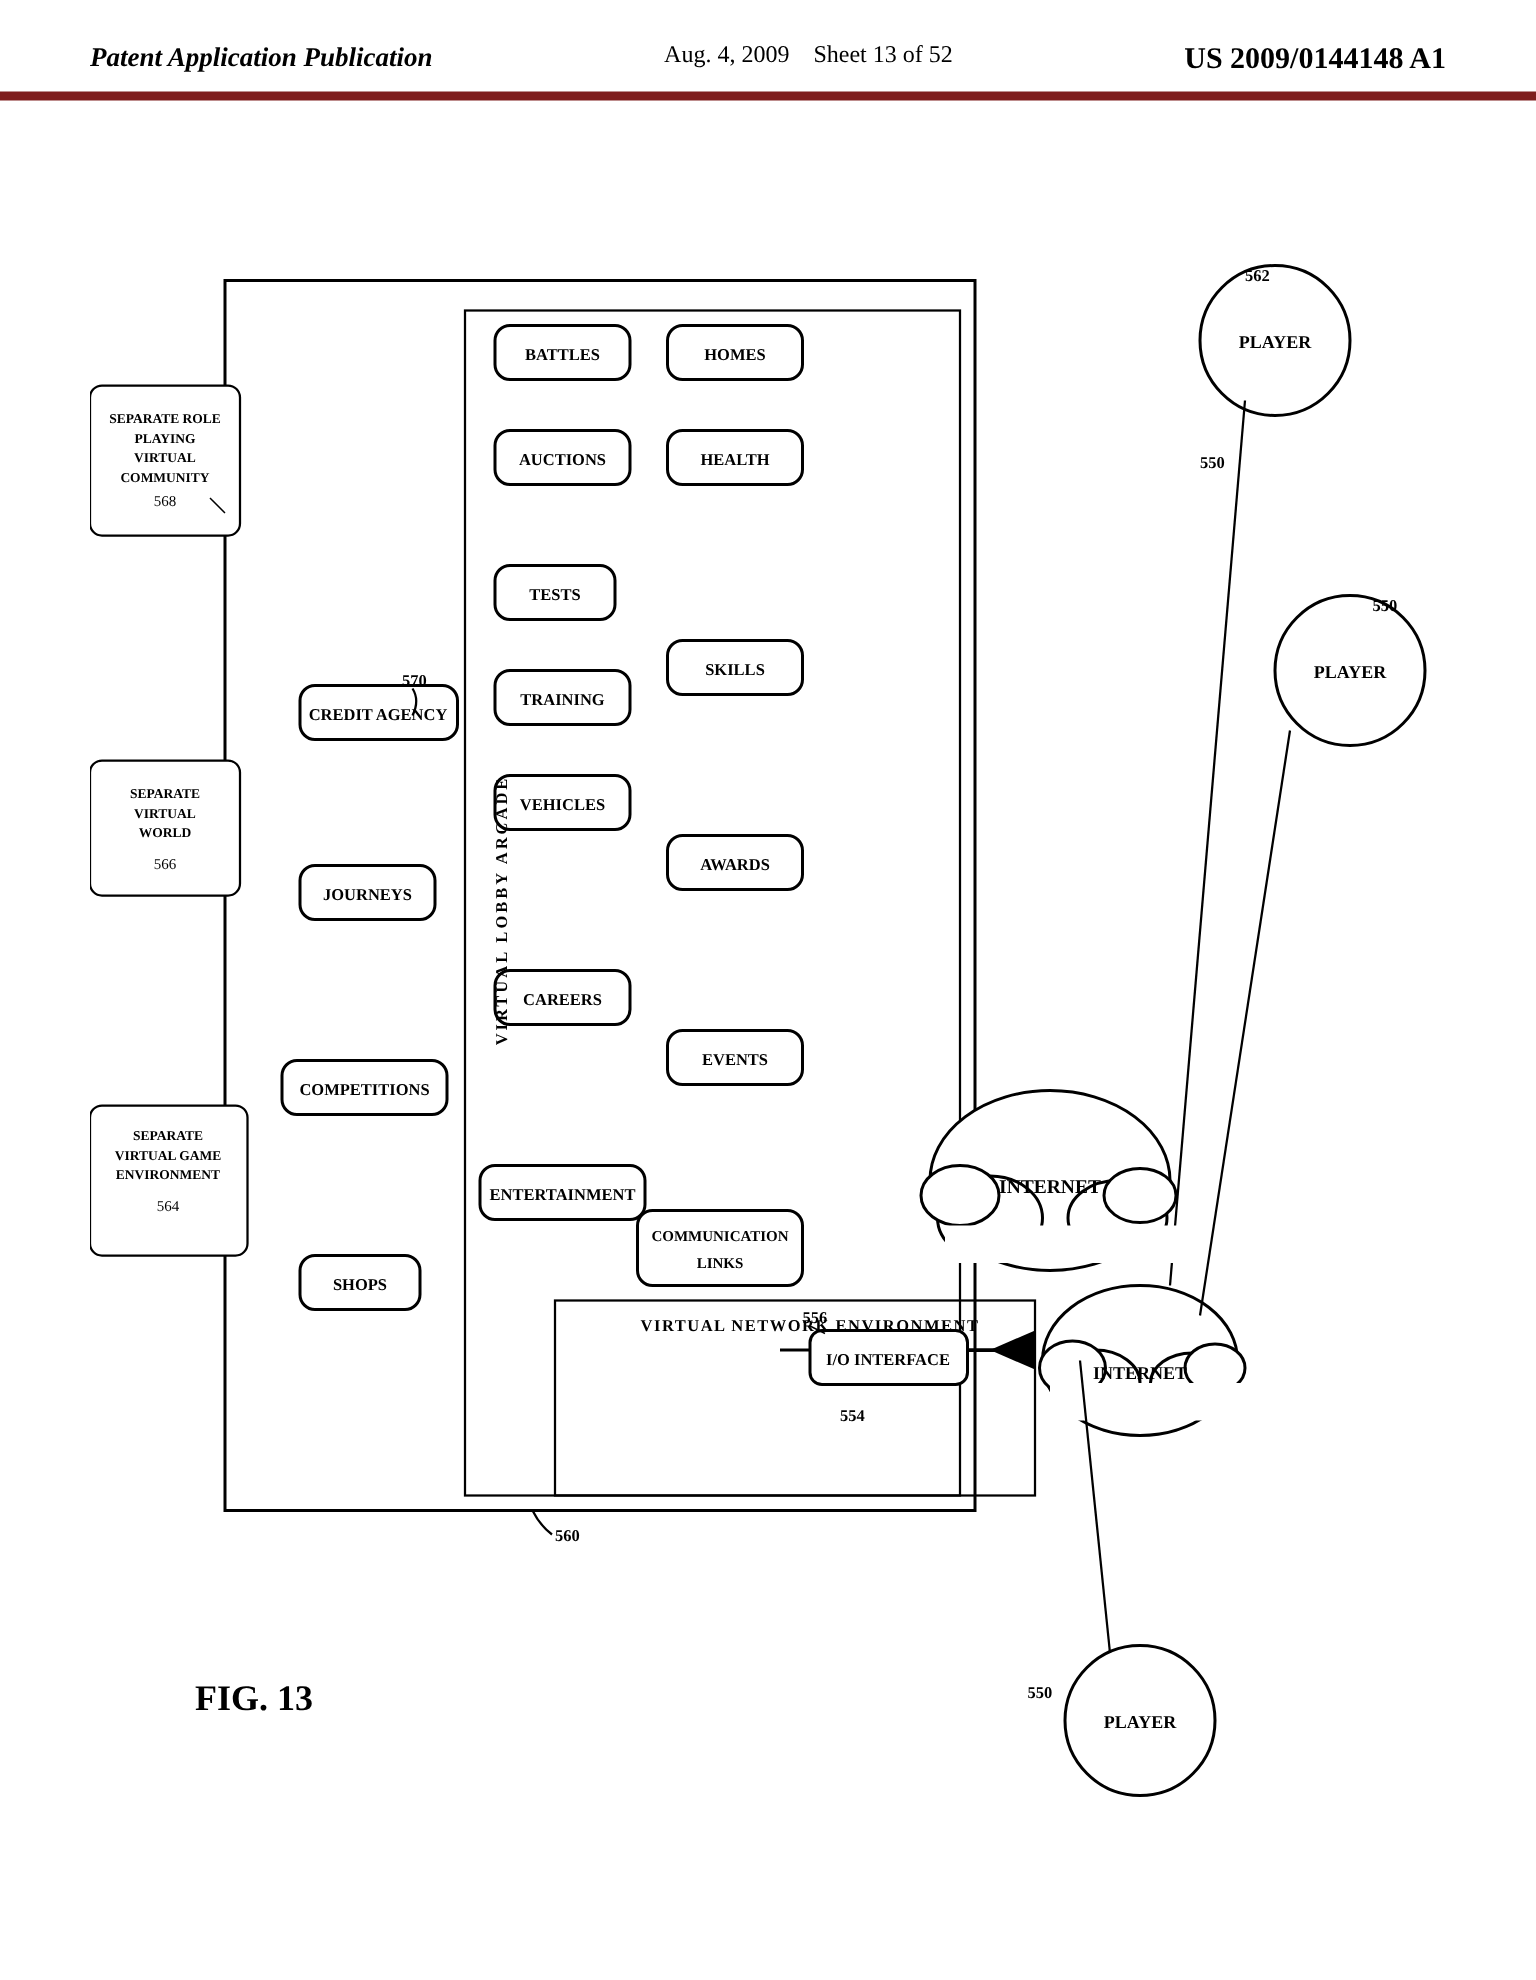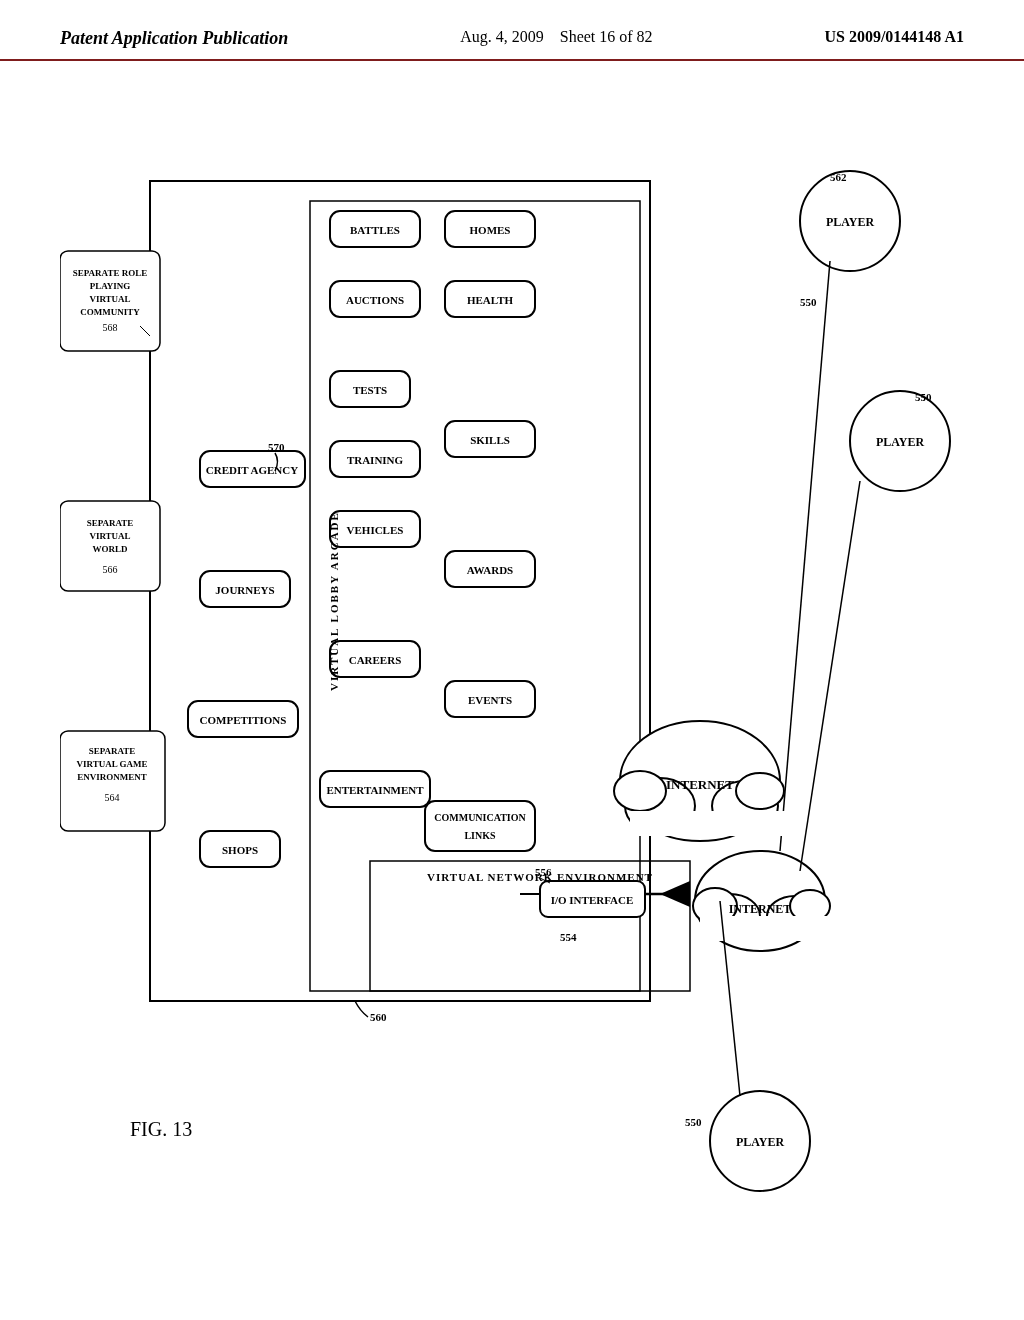--- a/index.html
+++ b/index.html
@@ -11,70 +11,70 @@
       overflow: hidden;
       position: relative;
     }
 
     
     .header {
       display: flex;
       justify-content: space-between;
       align-items: flex-start;
       padding: 28px 60px 16px 60px;
-      border-bottom: 2px solid #7f1d1d;
+      border-bottom: 6px solid #7f1d1d;
       padding-bottom: 10px;
     }
     .header-left {
       font-weight: bold;
       font-size: 18px;
       font-style: italic;
     }
     .header-center {
       font-size: 16px;
       text-align: center;
     }
     .header-right {
-      font-size: 16px;
+      font-size: 20px;
       font-weight: bold;
     }
 
     
     .main {
       position: relative;
       width: 100%;
       height: calc(100% - 80px);
     }
 
     
     .fig-label {
       position: absolute;
       bottom: 60px;
       left: 70px;
-      font-size: 20px;
-      font-weight: normal;
+      font-size: 24px;
+      font-weight: bold;
     }
 
     
     .diagram {
       position: absolute;
       top: 60px;
       left: 60px;
       right: 40px;
       bottom: 100px;
     }
   </style>
 </head>
 <body>
 
 <div class="header">
   <div class="header-left">Patent Application Publication</div>
   <div class="header-center">
     <span>Aug. 4, 2009</span>&nbsp;&nbsp;&nbsp;
-    <span>Sheet 16 of 82</span>
+    <span>Sheet 13 of 52</span>
   </div>
   <div class="header-right">US 2009/0144148 A1</div>
 </div>
 
 <div class="main">
   <div class="diagram">
 
     <svg width="900" height="1130" style="position:absolute;top:0;left:0;" xmlns="http://www.w3.org/2000/svg">
 
       <rect x="90" y="60" width="500" height="820" fill="none" stroke="#000" stroke-width="2"></rect>

